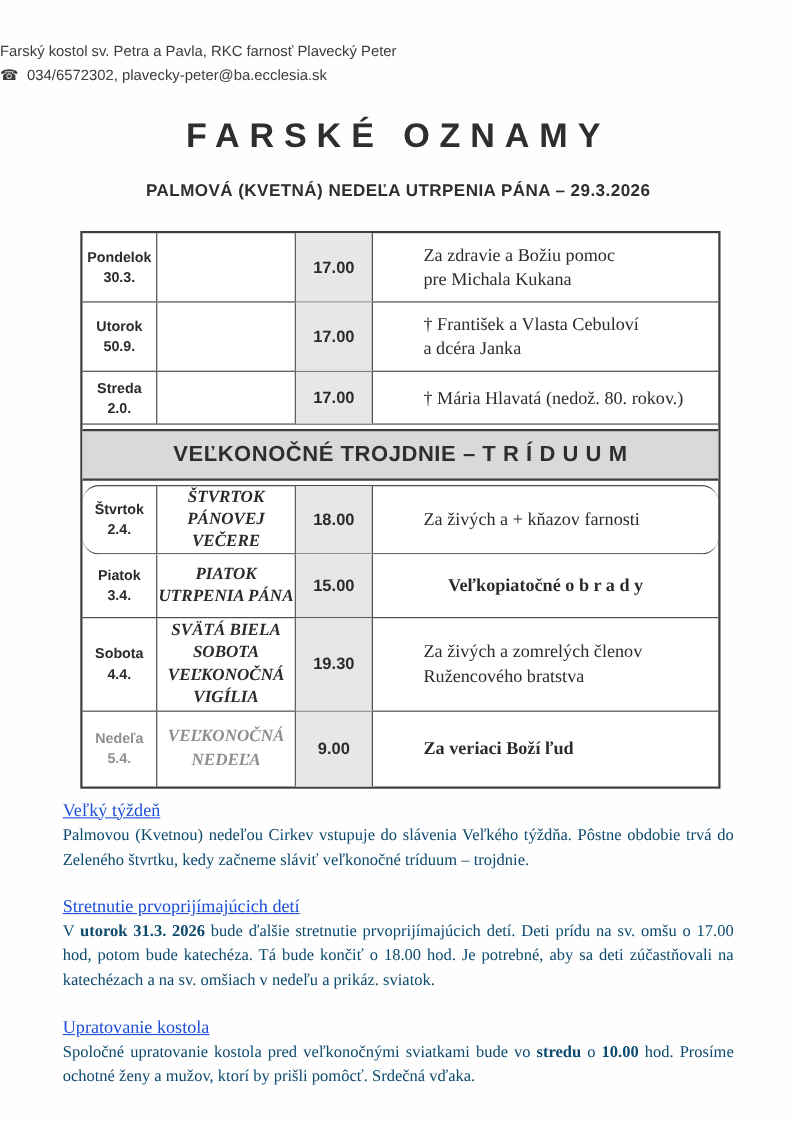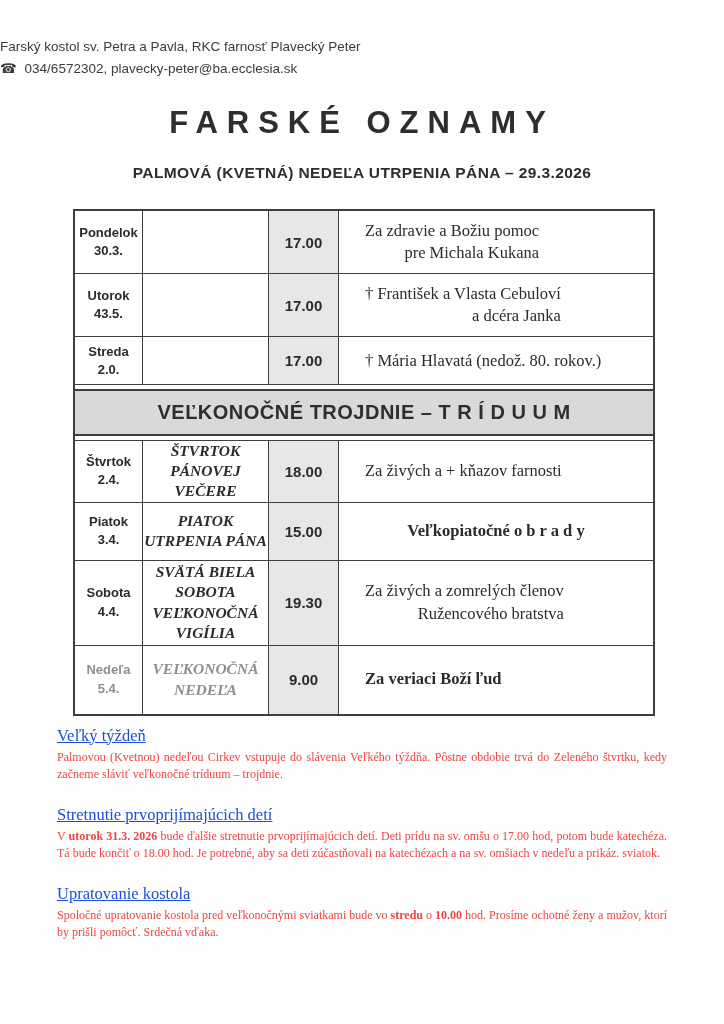--- a/index.html
+++ b/index.html
@@ -20,35 +20,35 @@
 
   
   .schedule{margin:27px 0 0 73px;width:582px;border:2px solid #3e3e3e;background:#fff;box-sizing:border-box;}
   .trow{display:grid;grid-template-columns:68px 126px 70px 1fr;}
   .trow.bb{border-bottom:1.5px solid #3e3e3e;}
   .trow.bt{border-top:1.5px solid #3e3e3e;}
   .cell{display:flex;align-items:center;justify-content:center;text-align:center;box-sizing:border-box;}
   .c1{border-right:1.5px solid #3e3e3e;flex-direction:column;font-weight:bold;font-size:13px;line-height:1.4;}
   .c2{border-right:1.5px solid #3e3e3e;font-family:"Liberation Serif",serif;font-style:italic;font-weight:bold;font-size:15.5px;line-height:1.3;white-space:pre-line;}
   .c3{border-right:1.5px solid #3e3e3e;background:#e7e7e7;font-weight:bold;font-size:15px;}
-  .c4{font-family:"Liberation Serif",serif;font-size:16.5px;line-height:1.35;justify-content:flex-start;text-align:right;padding-left:26px;white-space:pre-line;}
+  .c4{font-family:"Liberation Serif",serif;font-size:16.5px;line-height:1.35;justify-content:flex-start;text-align:left;padding-left:46px;white-space:pre-line;}
   .c4.center{justify-content:center;text-align:center;padding-left:0;font-weight:bold;}
   .c4.boldleft{font-weight:bold;}
   .gray{color:#8f8f8f;}
-  .h62{min-height:62px;} .h47{min-height:47px;} .h55{min-height:55px;}
+  .h62{min-height:62px;} .h47{min-height:47px;} .h55{min-height:55px;border-radius:15px;}
   .h57{min-height:57px;} .h84{min-height:84px;} .h68{min-height:68px;}
   .band{margin:4px 0;border-top:2px solid #3e3e3e;border-bottom:2px solid #3e3e3e;background:#d9d9d9;
         text-align:center;font-weight:bold;font-size:20px;letter-spacing:.5px;padding:10px 16px;color:#2e2e2e;}
 
   
   .announcements{margin:10px 57px 0 57px;width:610px;}
   .ann{margin-top:21px;}
   .ann:first-child{margin-top:8px;}
   .ann-heading{font-family:"Liberation Serif",serif;font-size:16.5px;font-weight:normal;text-decoration:underline;margin:0 0 3px 0;color:#1d4ed8;}
-  .ann-body{font-family:"Liberation Serif",serif;font-size:12px;line-height:1.46;text-align:justify;margin:0;color:#ef4444;}
+  .ann-body{font-family:"Liberation Serif",serif;font-size:15px;line-height:1.46;text-align:justify;margin:0;color:#0c4a6e;}
   .ann-body .b{font-weight:bold;}
 </style>
 </head>
 <body>
 
 <div class="page">
 
   <div class="church-header">
     <div>
       <span>Farský kostol sv. Petra a Pavla, RKC farnosť Plavecký Peter</span>
@@ -71,21 +71,21 @@
       </div>
       <div class="cell c2"></div>
       <div class="cell c3">17.00</div>
       <div class="cell c4">Za zdravie a Božiu pomoc
 pre Michala Kukana</div>
     </div>
 
     <div class="trow bb h62">
       <div class="cell c1">
         <span>Utorok</span>
-        <span>43.5.</span>
+        <span>50.9.</span>
       </div>
       <div class="cell c2"></div>
       <div class="cell c3">17.00</div>
       <div class="cell c4">† František a Vlasta Cebuloví
 a dcéra Janka</div>
     </div>
 
     <div class="trow bb h47">
       <div class="cell c1">
         <span>Streda</span>

